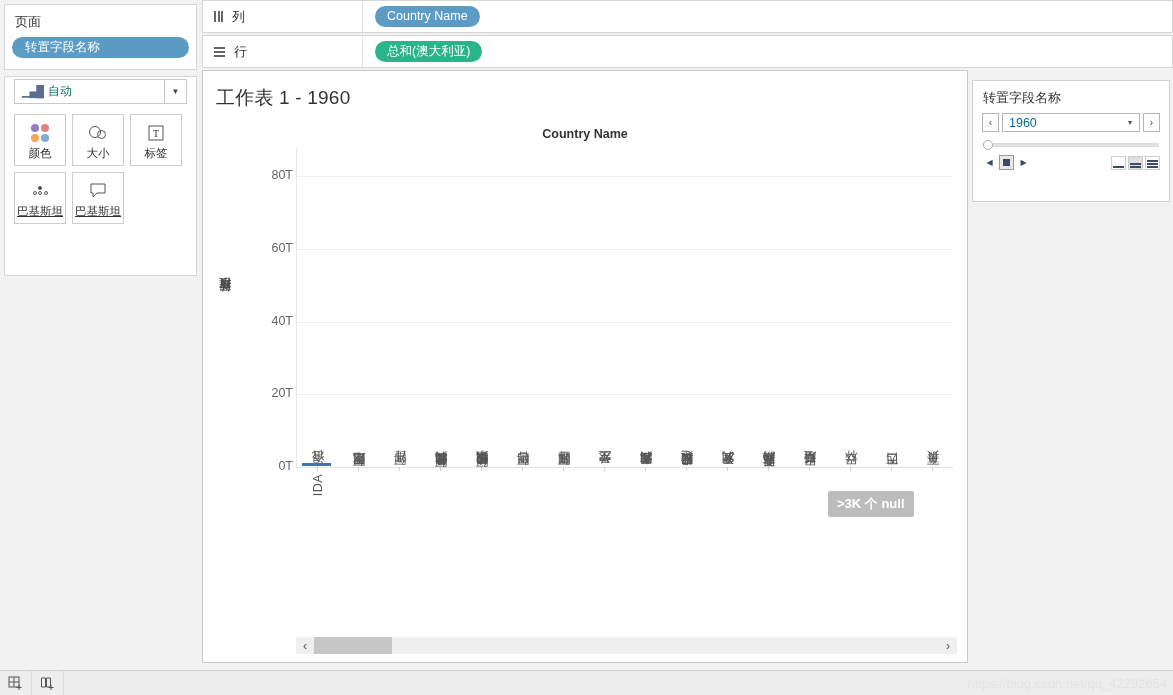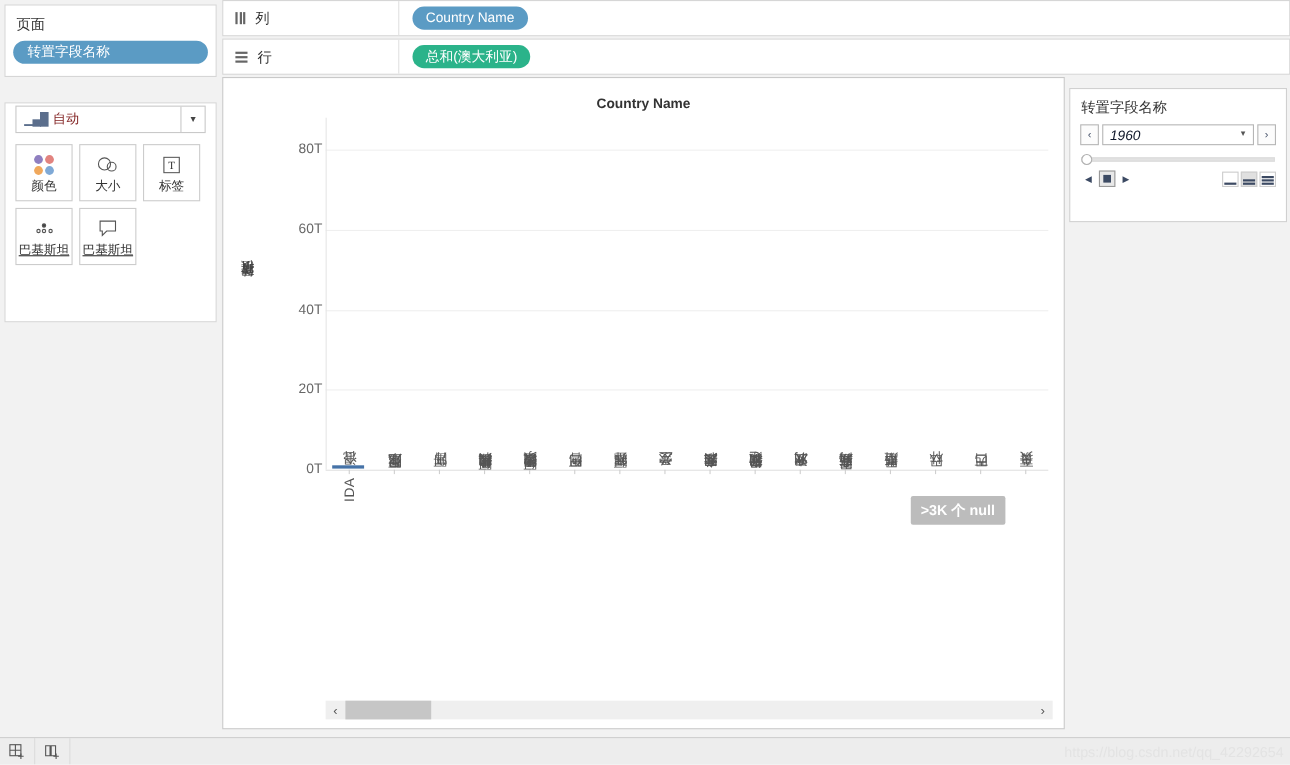--- a/index.html
+++ b/index.html
@@ -9,42 +9,42 @@
     overflow: hidden;
     background: #f0f0f0;
     font-family: "Liberation Sans", "DejaVu Sans", sans-serif;
     font-size: 12px;
     color: #333;
   }
   .app { position: relative; width: 1173px; height: 695px; background:#f2f2f2; }
 
   
   .sidebar { position: absolute; left: 0; top: 0; width: 200px; height: 673px; background:#f2f2f2; }
-  .card { background:#fff; border:1px solid #d6d6d6; margin: 4px 3px 23px 4px; }
+  .card { background:#fff; border:1px solid #d6d6d6; margin: 4px 3px 6px 4px; }
   .card-title { font-size: 13px; color:#333; padding: 8px 10px 6px 10px; font-weight: normal; }
 
   .pages-card { height: 66px; }
   .pill {
     display:inline-block; border-radius: 11px; color:#fff;
     font-size: 12.5px; line-height: 20px; padding: 0 12px; height: 21px;
     white-space: nowrap;
   }
   .pill-blue { background:#5b9bc4; }
   .pill-green { background:#2bb38a; }
   .pill-wide { display:block; margin: 0 7px 8px 7px; text-align:left; padding-left: 13px;}
 
   .filters-card { height: 82px; }
   .marks-card { height: 200px; }
 
   .marktype {
     display:flex; align-items:center; margin: 2px 9px 10px 9px;
     border:1px solid #c9c9c9; background:#fff; height: 25px; font-size: 12px;
   }
   .marktype .mt-icon { padding: 0 5px 0 7px; color:#5b6e8c; letter-spacing:-1px; font-size:11px;}
-  .marktype .mt-label { flex:1; color:#7f1d1d; }
+  .marktype .mt-label { flex:1; color:#0f766e; }
   .marktype .mt-arrow {
     width: 22px; height: 23px; border-left:1px solid #c9c9c9; display:flex;
     align-items:center; justify-content:center; color:#444; font-size:8px;
   }
 
   .mark-btns { display:flex; flex-wrap: wrap; gap: 6px; padding: 0 9px; }
   .mark-btn {
     width: 52px; height: 52px; border:1px solid #ccc; background:#fff;
     display:flex; flex-direction:column; align-items:center; justify-content:center;
     font-size: 11.5px; color:#333; gap:3px;
@@ -120,21 +120,21 @@
   
   .rightpanel { position:absolute; left: 972px; top: 80px; width: 198px; height: 122px;
                 background:#fff; border:1px solid #d0d0d0; }
   .rp-title { font-size: 13px; color:#333; padding: 8px 0 6px 10px; }
   .rp-row { display:flex; align-items:center; padding: 0 9px; gap: 3px; }
   .sq-btn {
     width: 17px; height: 19px; border:1px solid #b6b6b6; background:#fcfcfc;
     display:flex; align-items:center; justify-content:center; font-size:10px; color:#47536b;
   }
   .combo { flex:1; height: 19px; border:1px solid #b6b6b6; background:#fff; display:flex; align-items:center; }
-  .combo .val { flex:1; padding-left: 6px; font-size: 12.5px; color:#0f172a;font-style:italic; }
+  .combo .val { flex:1; padding-left: 6px; font-size: 12.5px; color:#0369a1; }
   .combo .cb-arr { width: 18px; text-align:center; font-size:7px; color:#555; border-left:none; }
 
   .slider-row { padding: 8px 10px 0 10px; }
   .slider { position:relative; height: 9px; }
   .slider .track2 { position:absolute; left: 0; right:0; top:3px; height: 4px; background:#e2e2e2; border:1px solid #dcdcdc;}
   .slider .knob { position:absolute; left: 0; top: 0; width: 10px; height: 10px; border-radius:50%;
                   background:#fff; border:1px solid #b0b0b0; }
 
   .pb-row { display:flex; align-items:center; padding: 6px 9px 0 9px; }
   .pb-group { display:flex; gap:2px; }
@@ -274,20 +274,21 @@
         <span>行</span>
       </div>
       <div class="shelf-pills">
         <span class="pill pill-green">总和(澳大利亚)</span>
       </div>
     </div>
 
   </div>
 
   <div class="viz-wrap">
+    <div class="viz-title">工作表 1 - 1960</div>
     <div class="col-header">Country Name</div>
 
     <div class="plot">
       <div class="yaxis-title">转置字段值</div>
       <div class="yaxis">
           <div class="ytick" style="top: 21.0909px;">80T</div>
           <div class="ytick" style="top: 93.8182px;">60T</div>
           <div class="ytick" style="top: 166.545px;">40T</div>
           <div class="ytick" style="top: 239.273px;">20T</div>
           <div class="ytick" style="top: 312px;">0T</div>

